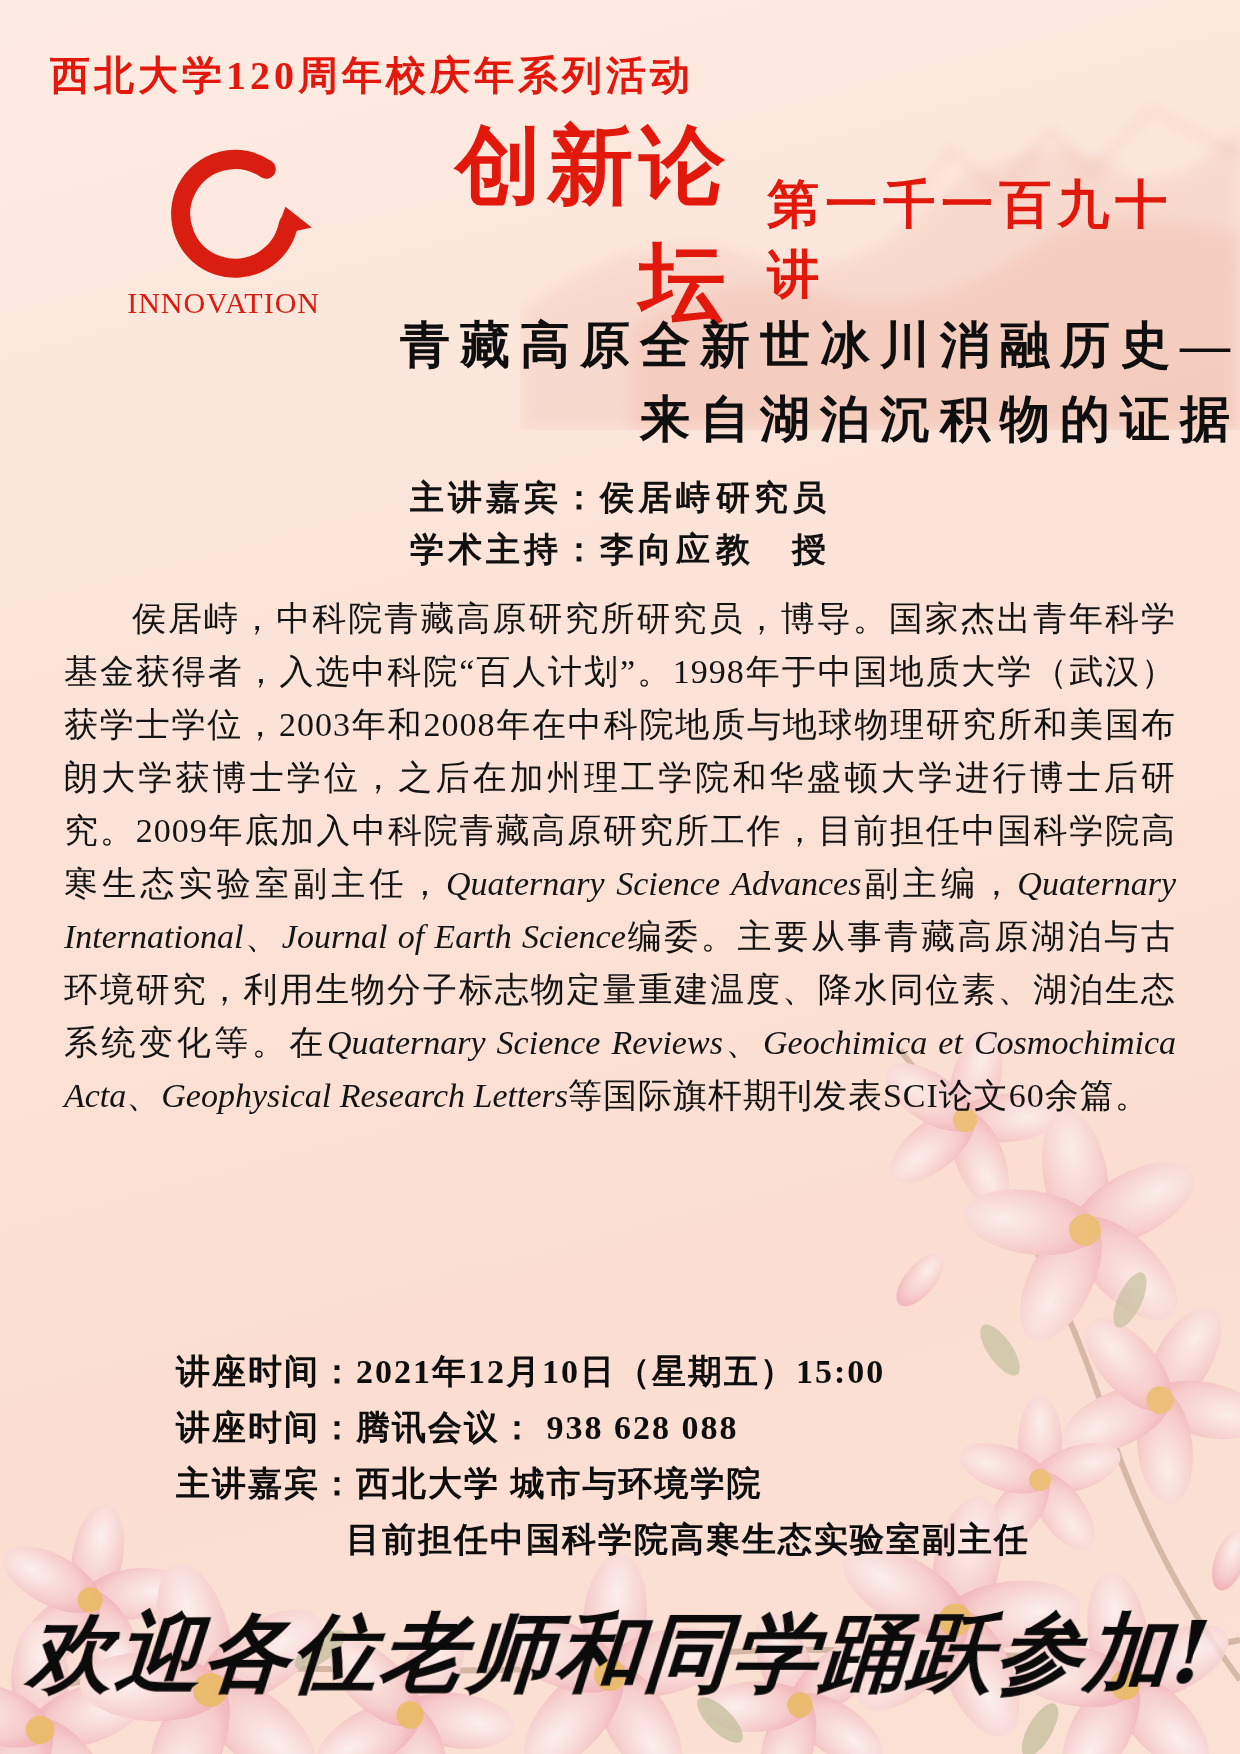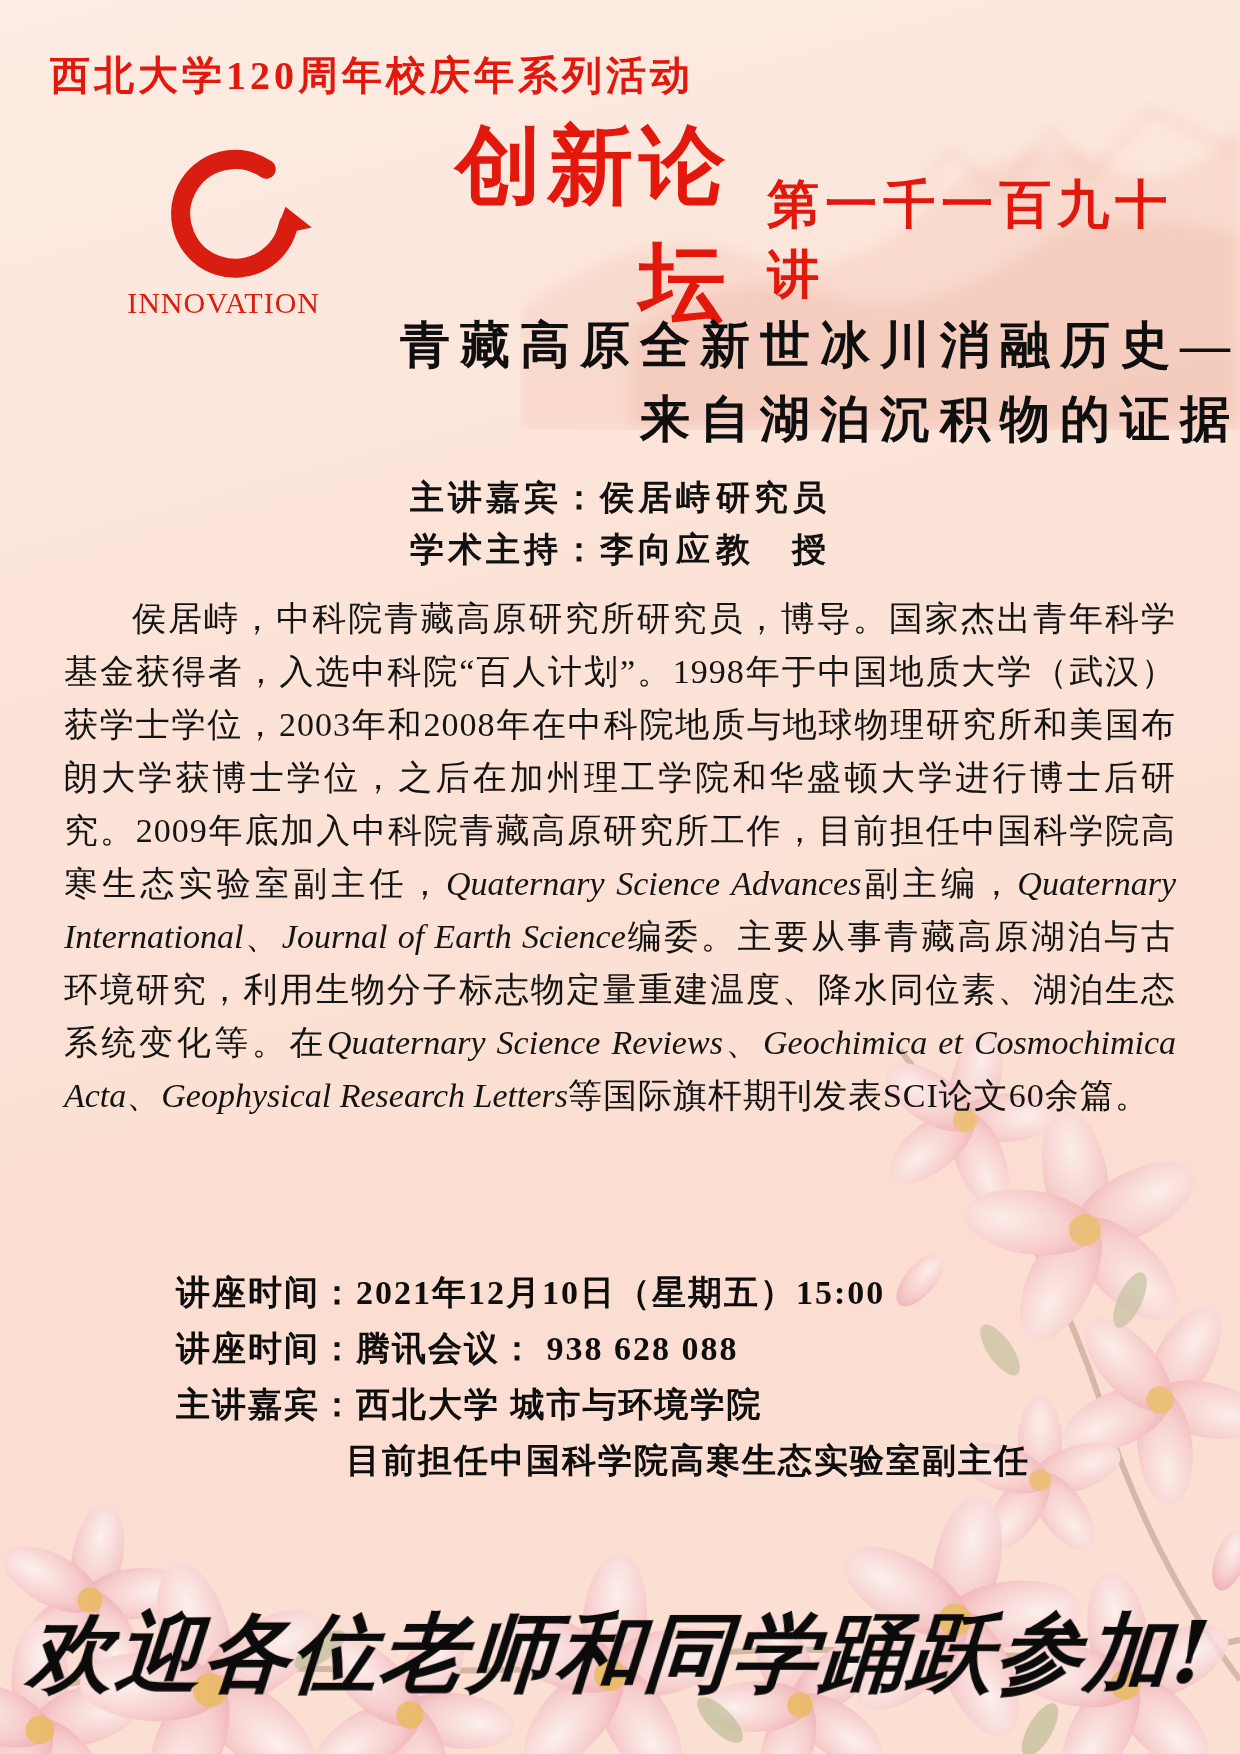--- a/index.html
+++ b/index.html
@@ -60,21 +60,21 @@
 
   
   .bio{
     position:absolute;top:592px;left:64px;width:1112px;
     font-size:34px;line-height:53px;text-align:justify;
     text-indent:2em;letter-spacing:1px;color:#141414;
   }
   .en-italic{font-style:italic;font-family:"Liberation Serif",serif;letter-spacing:0;}
 
   
-  .details{position:absolute;top:1265px;left:176px;}
+  .details{position:absolute;top:1344px;left:176px;}
   .details .drow{font-size:34px;font-weight:bold;line-height:56px;letter-spacing:2px;color:#0e0e0e;}
   .details .indent{padding-left:170px;}
 
   
   .welcome{
     position:absolute;top:1596px;left:0;width:100%;text-align:center;z-index:3;
     font-family:"DejaVu Serif",serif;font-style:italic;font-weight:bold;
     font-size:86px;letter-spacing:2px;color:#0b0b0b;transform:skewX(-4deg);
   }
 </style>

